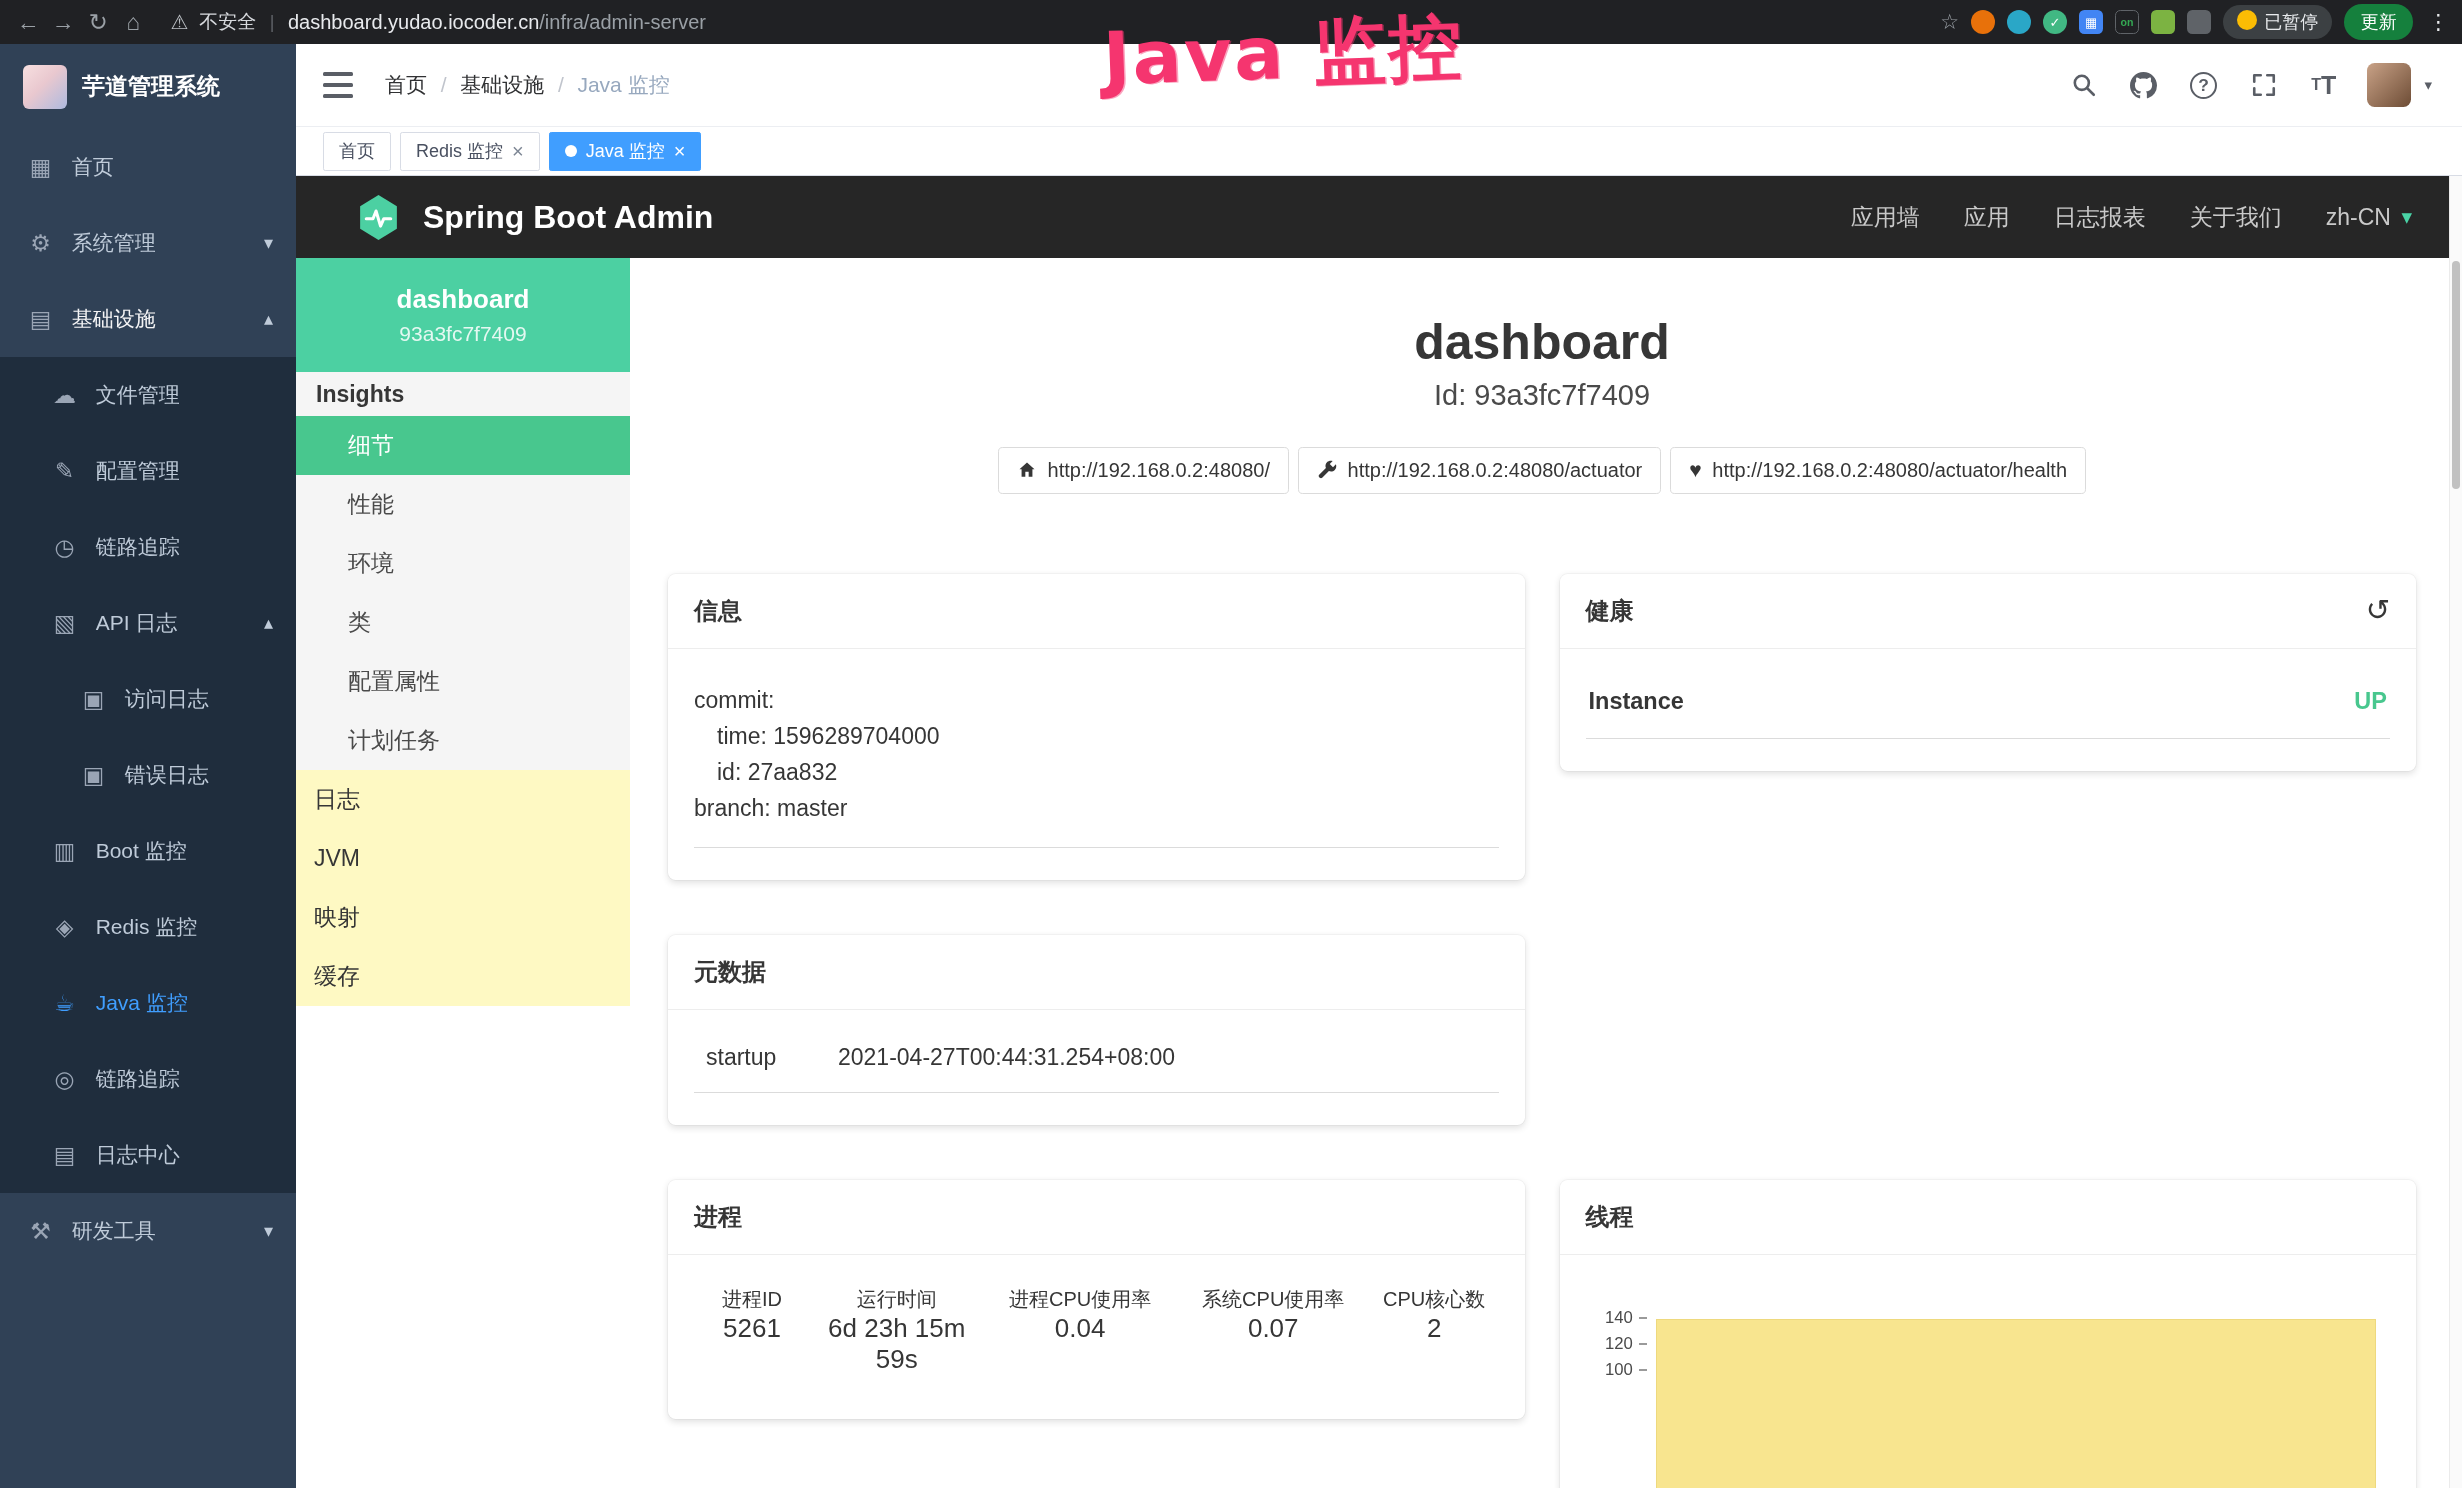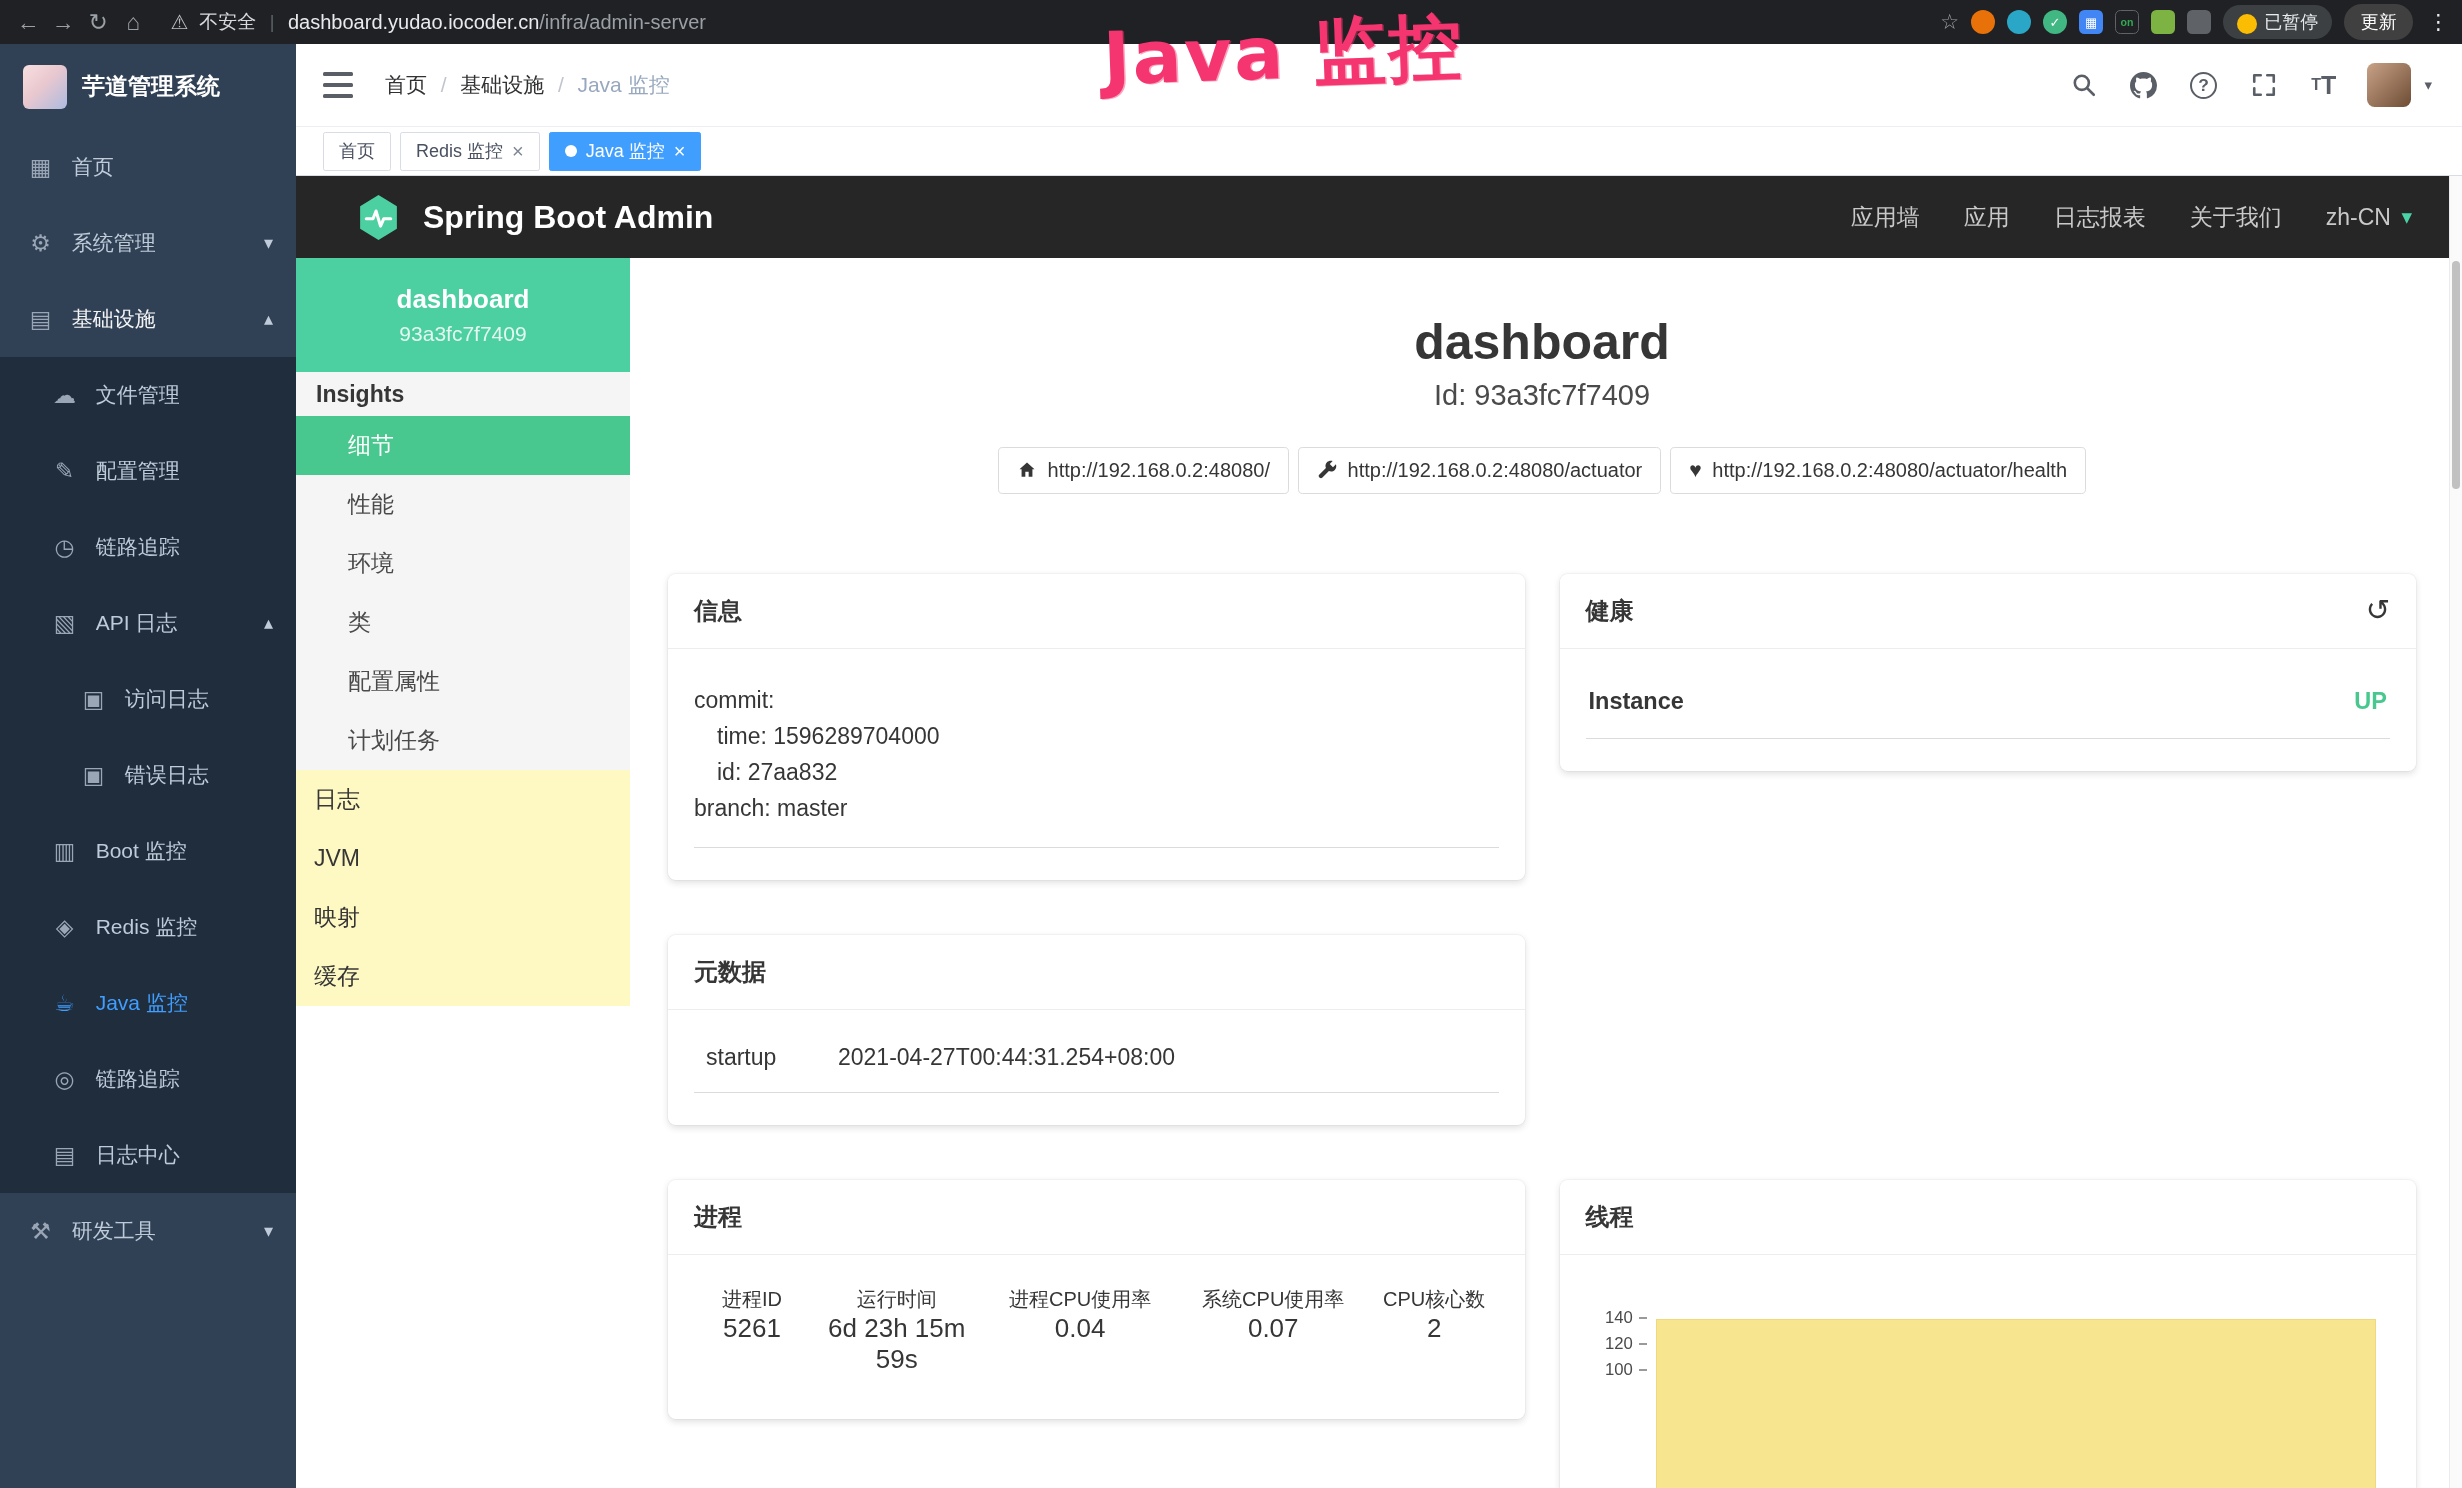--- a/index.html
+++ b/index.html
@@ -20,24 +20,24 @@
   .browser-right{display:flex;align-items:center;gap:12px;margin-left:auto;flex:none}
   .star{color:#9aa0a6;font-size:21px}
   .ext{width:24px;height:24px;border-radius:50%;display:inline-flex;align-items:center;justify-content:center;font-size:13px;color:#fff;flex:none}
   .ext.fox{background:#e8710a}
   .ext.drop{background:#2aa7c7}
   .ext.vue{background:#41b883}
   .ext.grid{background:#4285f4;border-radius:5.3px}
   .ext.switch{background:#202124;border:1.5px solid #5f6368;border-radius:5.3px;color:#34a853;font-size:10.6px;font-weight:bold}
   .ext.leaf{background:#7cb342;border-radius:5.3px}
   .ext.puzzle{background:#5f6368;border-radius:5.3px}
-  .pill{display:inline-flex;align-items:flex-end;gap:7.6px;border-radius:758px;padding:5.3px 13.7px;font-size:18px;white-space:nowrap}
+  .pill{display:inline-flex;align-items:flex-start;gap:7.6px;border-radius:758px;padding:5.3px 13.7px;font-size:18px;white-space:nowrap}
   .pill.paused{background:#3c4043;color:#e8eaed}
   .smiley{width:20px;height:20px;border-radius:50%;background:#fbbc04;display:inline-block}
-  .pill.update{background:#404040;color:#fff;padding:6px 16.7px}
+  .pill.update{background:#15803d;color:#fff;padding:6px 16.7px}
   .dots{color:#e8eaed;font-size:21px;width:26px;text-align:center}
 
   
   .annotation{position:absolute;left:1103px;top:4.6px;z-index:100;font-size:73px;font-weight:bold;
     color:var(--annotation-pink,#f5356f);transform:rotate(-2deg);letter-spacing:2.3px;
     text-shadow:1.5px 0.8px 0 rgba(245,53,111,.45);pointer-events:none;font-family:"DejaVu Sans",sans-serif}
 
   
   .app{position:absolute;top:44px;left:0;right:0;bottom:0;display:flex}
 

